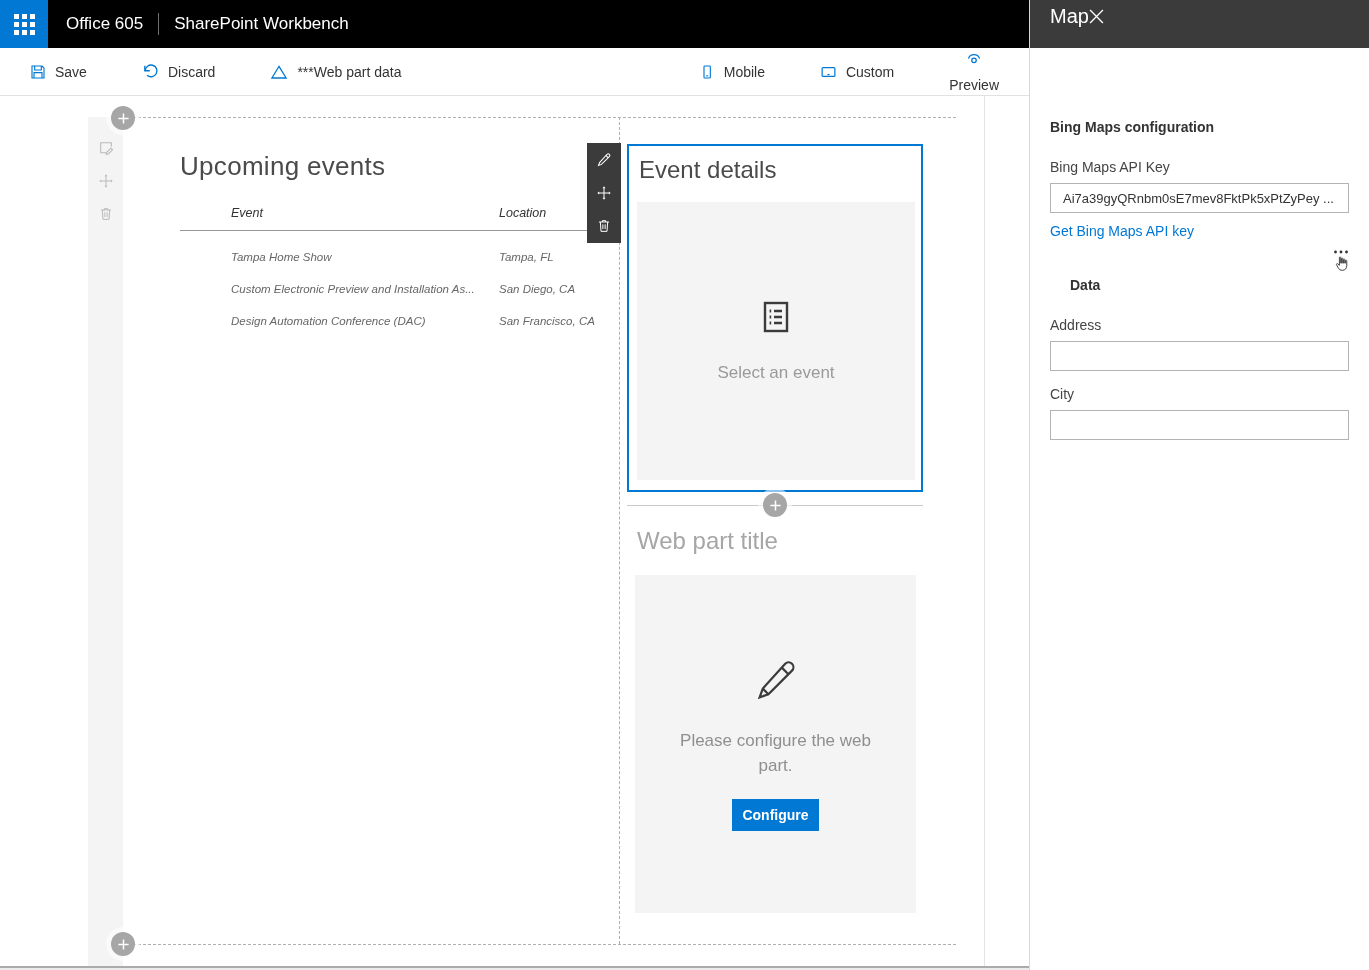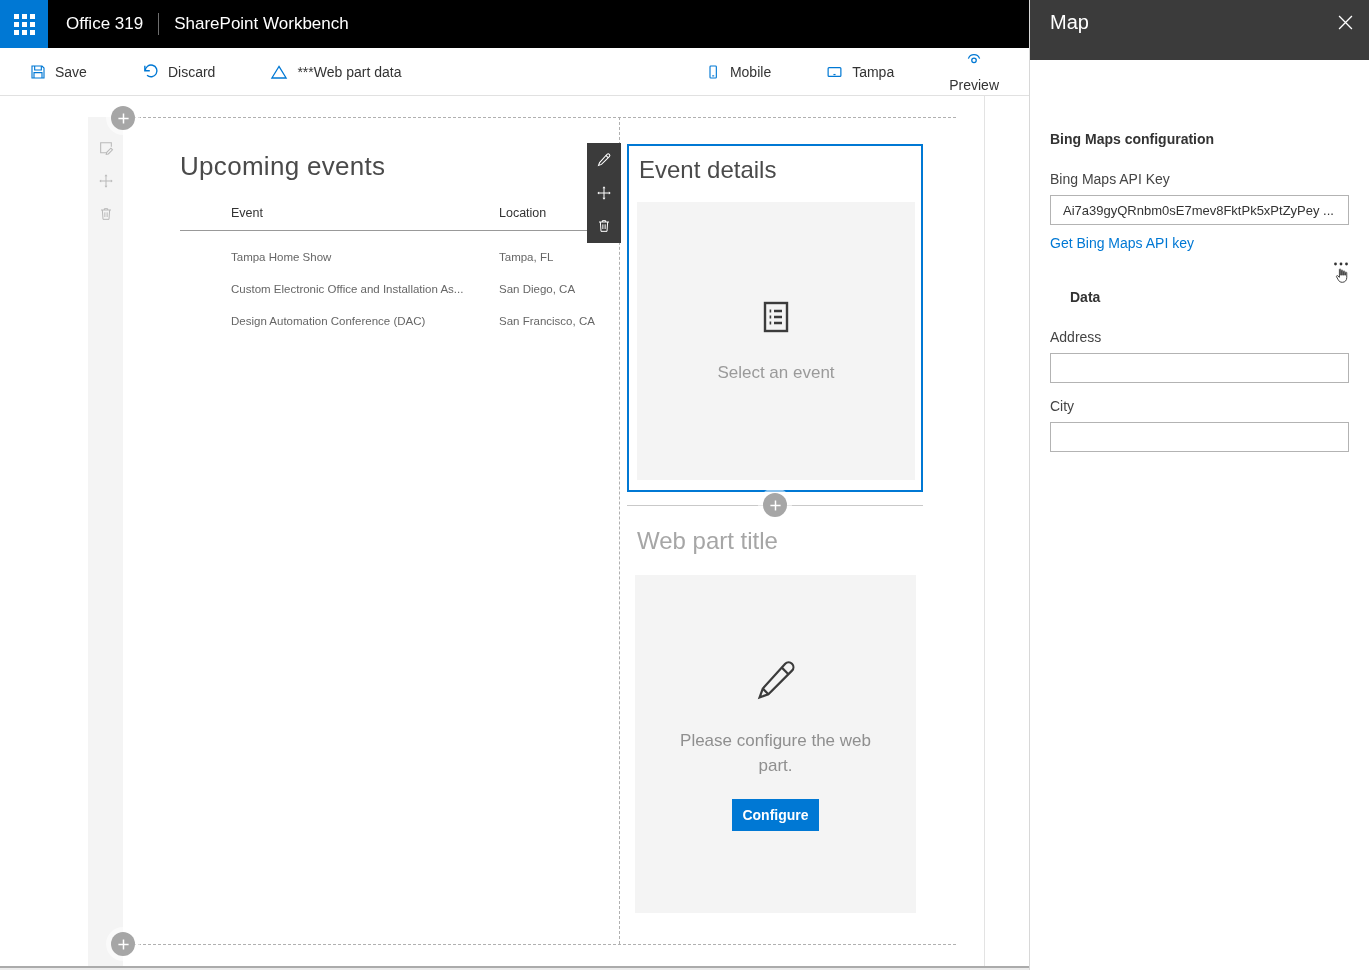--- a/index.html
+++ b/index.html
@@ -33,21 +33,21 @@
   .rail-icons { position:absolute; left:98px; top:140px; display:flex; flex-direction:column; gap:17px; color:#b9b9b9; }
   .rail-icons .rail-icon { cursor:pointer; width:16px; height:16px; }
 
   .dash-h { position:absolute; border-top:1px dashed #b0b0b0; height:0; }
   .dash-v { position:absolute; border-left:1px dashed #b0b0b0; width:0; }
 
   .plus-btn { position:absolute; width:24px; height:24px; border-radius:50%; background:#a6a6a6; display:flex; align-items:center; justify-content:center; cursor:pointer; box-shadow:0 0 0 5px rgba(255,255,255,0.55); z-index:5; }
 
   
   .ue-title { position:absolute; left:180px; top:151px; font-size:26px; font-weight:300; color:#4a4a4a; letter-spacing:.3px; }
-  .ue-table { position:absolute; left:180px; top:206px; width:432px; }
+  .ue-table { position:absolute; left:180px; top:206px; width:432px;font-style:italic; }
   .ue-hrow { display:grid; grid-template-columns:268px 1fr; padding-left:51px; font-size:12.5px; color:#333; padding-bottom:10px; border-bottom:1px solid #999; }
   .ue-row { display:grid; grid-template-columns:268px 1fr; padding-left:51px; font-size:11.5px; color:#666; margin-top:20px; }
   .ue-row:first-of-type { margin-top:12px; }
   .ue-cell { white-space:nowrap; overflow:hidden; padding-right:8px; }
 
   
   .wp-toolbar { position:absolute; left:587px; top:143px; width:34px; height:100px; background:#3b3b3b; display:flex; flex-direction:column; align-items:center; justify-content:space-between; padding:9px 0; z-index:4; }
   .wp-toolbar .tool { color:#fff; width:16px; height:16px; cursor:pointer; }
 
   
@@ -63,21 +63,21 @@
   .wt-title { position:absolute; left:637px; top:527px; font-size:24px; font-weight:300; color:#a6a6a6;text-align:right; }
   .wt-box { position:absolute; left:635px; top:575px; width:281px; height:338px; background:#f4f4f4; display:flex; flex-direction:column; align-items:center; justify-content:center; gap:20px; }
   .wt-msg { width:220px; text-align:center; font-size:17px; line-height:1.45; color:#8f8f8f; font-weight:300; }
   .configure-btn { background:#0078d4; color:#fff; border:none; font-family:inherit; font-size:14px; font-weight:700; padding:8px 10px; cursor:pointer; }
 
   .bottom-edge { position:absolute; left:0; top:966px; width:1029px; height:2px; background:#ababab; }
   .bottom-edge2 { position:absolute; left:0; top:968px; width:1029px; height:2px; background:#ececec; }
 
   
   .panel { position:absolute; left:1029px; top:0; width:340px; height:970px; background:#fff; border-left:1px solid #d8d8d8; z-index:10; }
-  .panel-header { height:60px; background:#3b3b3b; display:flex; align-items:center; justify-content:space-between; padding:0 16px 16px 20px; }
+  .panel-header { height:48px; background:#3b3b3b; display:flex; align-items:center; padding:0 16px 16px 20px; }
   .panel-title { color:#fff; font-size:20px; font-weight:300; }
   .panel-close { cursor:pointer; width:15px; height:15px; }
   .panel-body { position:relative; padding:38px 20px 0 20px;margin-top:33px; }
   .group-title { font-size:14px; font-weight:700; color:#333; }
   .field-label { font-size:14px; color:#444; margin-top:24px; }
   .text-input { display:block; width:100%; height:30px; margin-top:8px; border:1px solid #b3b3b3; background:#fff; font-family:inherit; font-size:13px; color:#333; padding:0 12px; outline:none; }
   .panel-link { display:inline-block; margin-top:10px; font-size:14px; color:#0078d4; text-decoration:none; cursor:pointer; }
   .more-btn { position:absolute; top:164px; right:20px; width:16px; height:10px; cursor:pointer; color:#333; }
   .hand-cursor { position:absolute; top:172px; right:17px; width:21px; height:22px; pointer-events:none; }
   .group-2 { margin-top:37px;padding-left:20px; }
@@ -97,21 +97,21 @@
           <span></span>
           <span></span>
           <span></span>
           <span></span>
           <span></span>
           <span></span>
           <span></span>
           <span></span>
       </div>
     </div>
-    <span class="brand">Office 319</span>
+    <span class="brand">Office 605</span>
     <span class="brand-divider"></span>
     <span class="app-title">SharePoint Workbench</span>
   </div>
 
   <div class="cmd-bar">
     <div class="cmd">
       <span>
           <svg width="16" height="16" viewBox="0 0 24 24" fill="none" stroke="currentColor" stroke-width="1.7">
             <path d="M3 3h15l3 3v15H3z"></path>
             <path d="M7 3v6h10V3"></path>
@@ -147,21 +147,21 @@
         </span>
       <span>Mobile</span>
     </div>
     <div class="cmd">
       <span>
           <svg width="17" height="17" viewBox="0 0 24 24" fill="none" stroke="currentColor" stroke-width="1.7">
             <rect x="3" y="6.5" width="18" height="12.5" rx="1.3"></rect>
             <path d="M10.5 16.3h3"></path>
           </svg>
         </span>
-      <span>Tampa</span>
+      <span>Custom</span>
     </div>
     <div class="cmd">
       <span>
           <svg width="18" height="18" viewBox="0 0 24 24" fill="none" stroke="currentColor" stroke-width="1.7">
             <path d="M4.5 11.5a8 8 0 0 1 15 0"></path>
             <circle cx="12" cy="13.8" r="3"></circle>
           </svg>
         </span>
       <span>Preview</span>
     </div>
@@ -204,21 +204,21 @@
   <div class="ue-table">
     <div class="ue-hrow">
       <span class="ue-cell">Event</span>
       <span class="ue-cell">Location</span>
     </div>
     <div class="ue-row">
       <span class="ue-cell">Tampa Home Show</span>
       <span class="ue-cell">Tampa, FL</span>
     </div>
     <div class="ue-row">
-      <span class="ue-cell">Custom Electronic Office and Installation As...</span>
+      <span class="ue-cell">Custom Electronic Preview and Installation As...</span>
       <span class="ue-cell">San Diego, CA</span>
     </div>
     <div class="ue-row">
       <span class="ue-cell">Design Automation Conference (DAC)</span>
       <span class="ue-cell">San Francisco, CA</span>
     </div>
   </div>
 
   <div class="wp-toolbar">
     <span class="tool"><svg width="16" height="16" viewBox="0 0 24 24" fill="none" stroke="currentColor" stroke-width="1.6">

